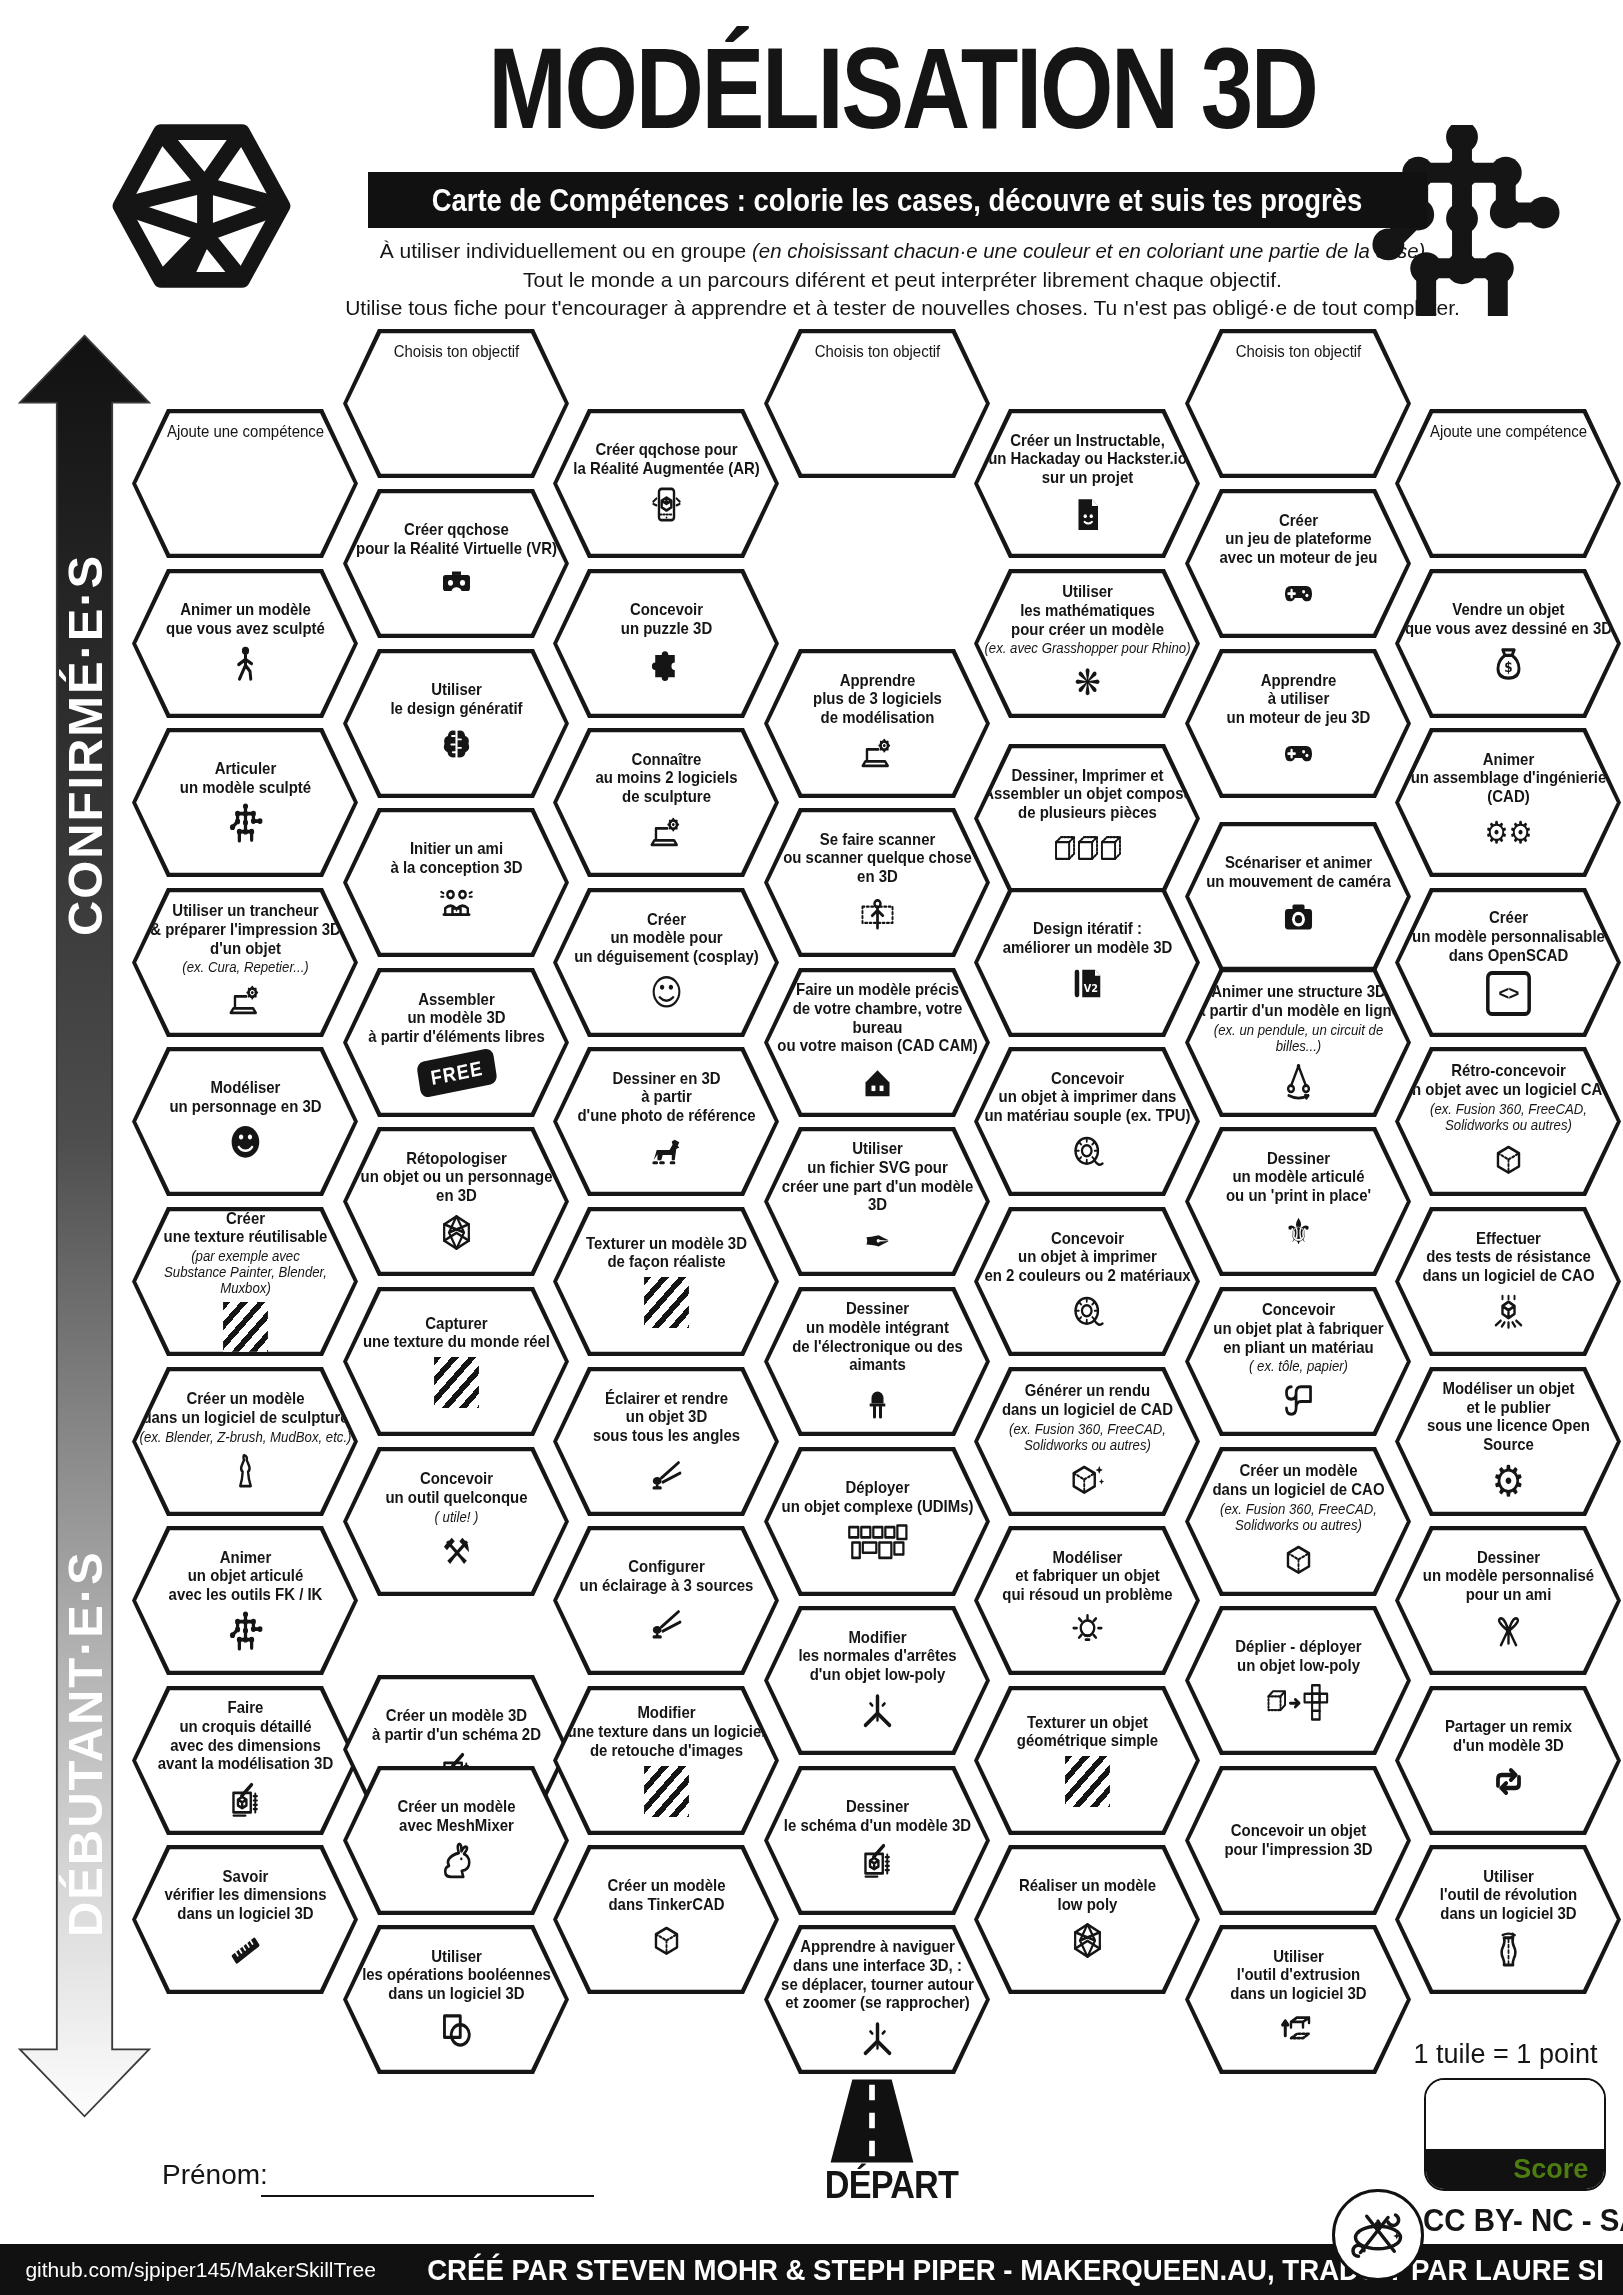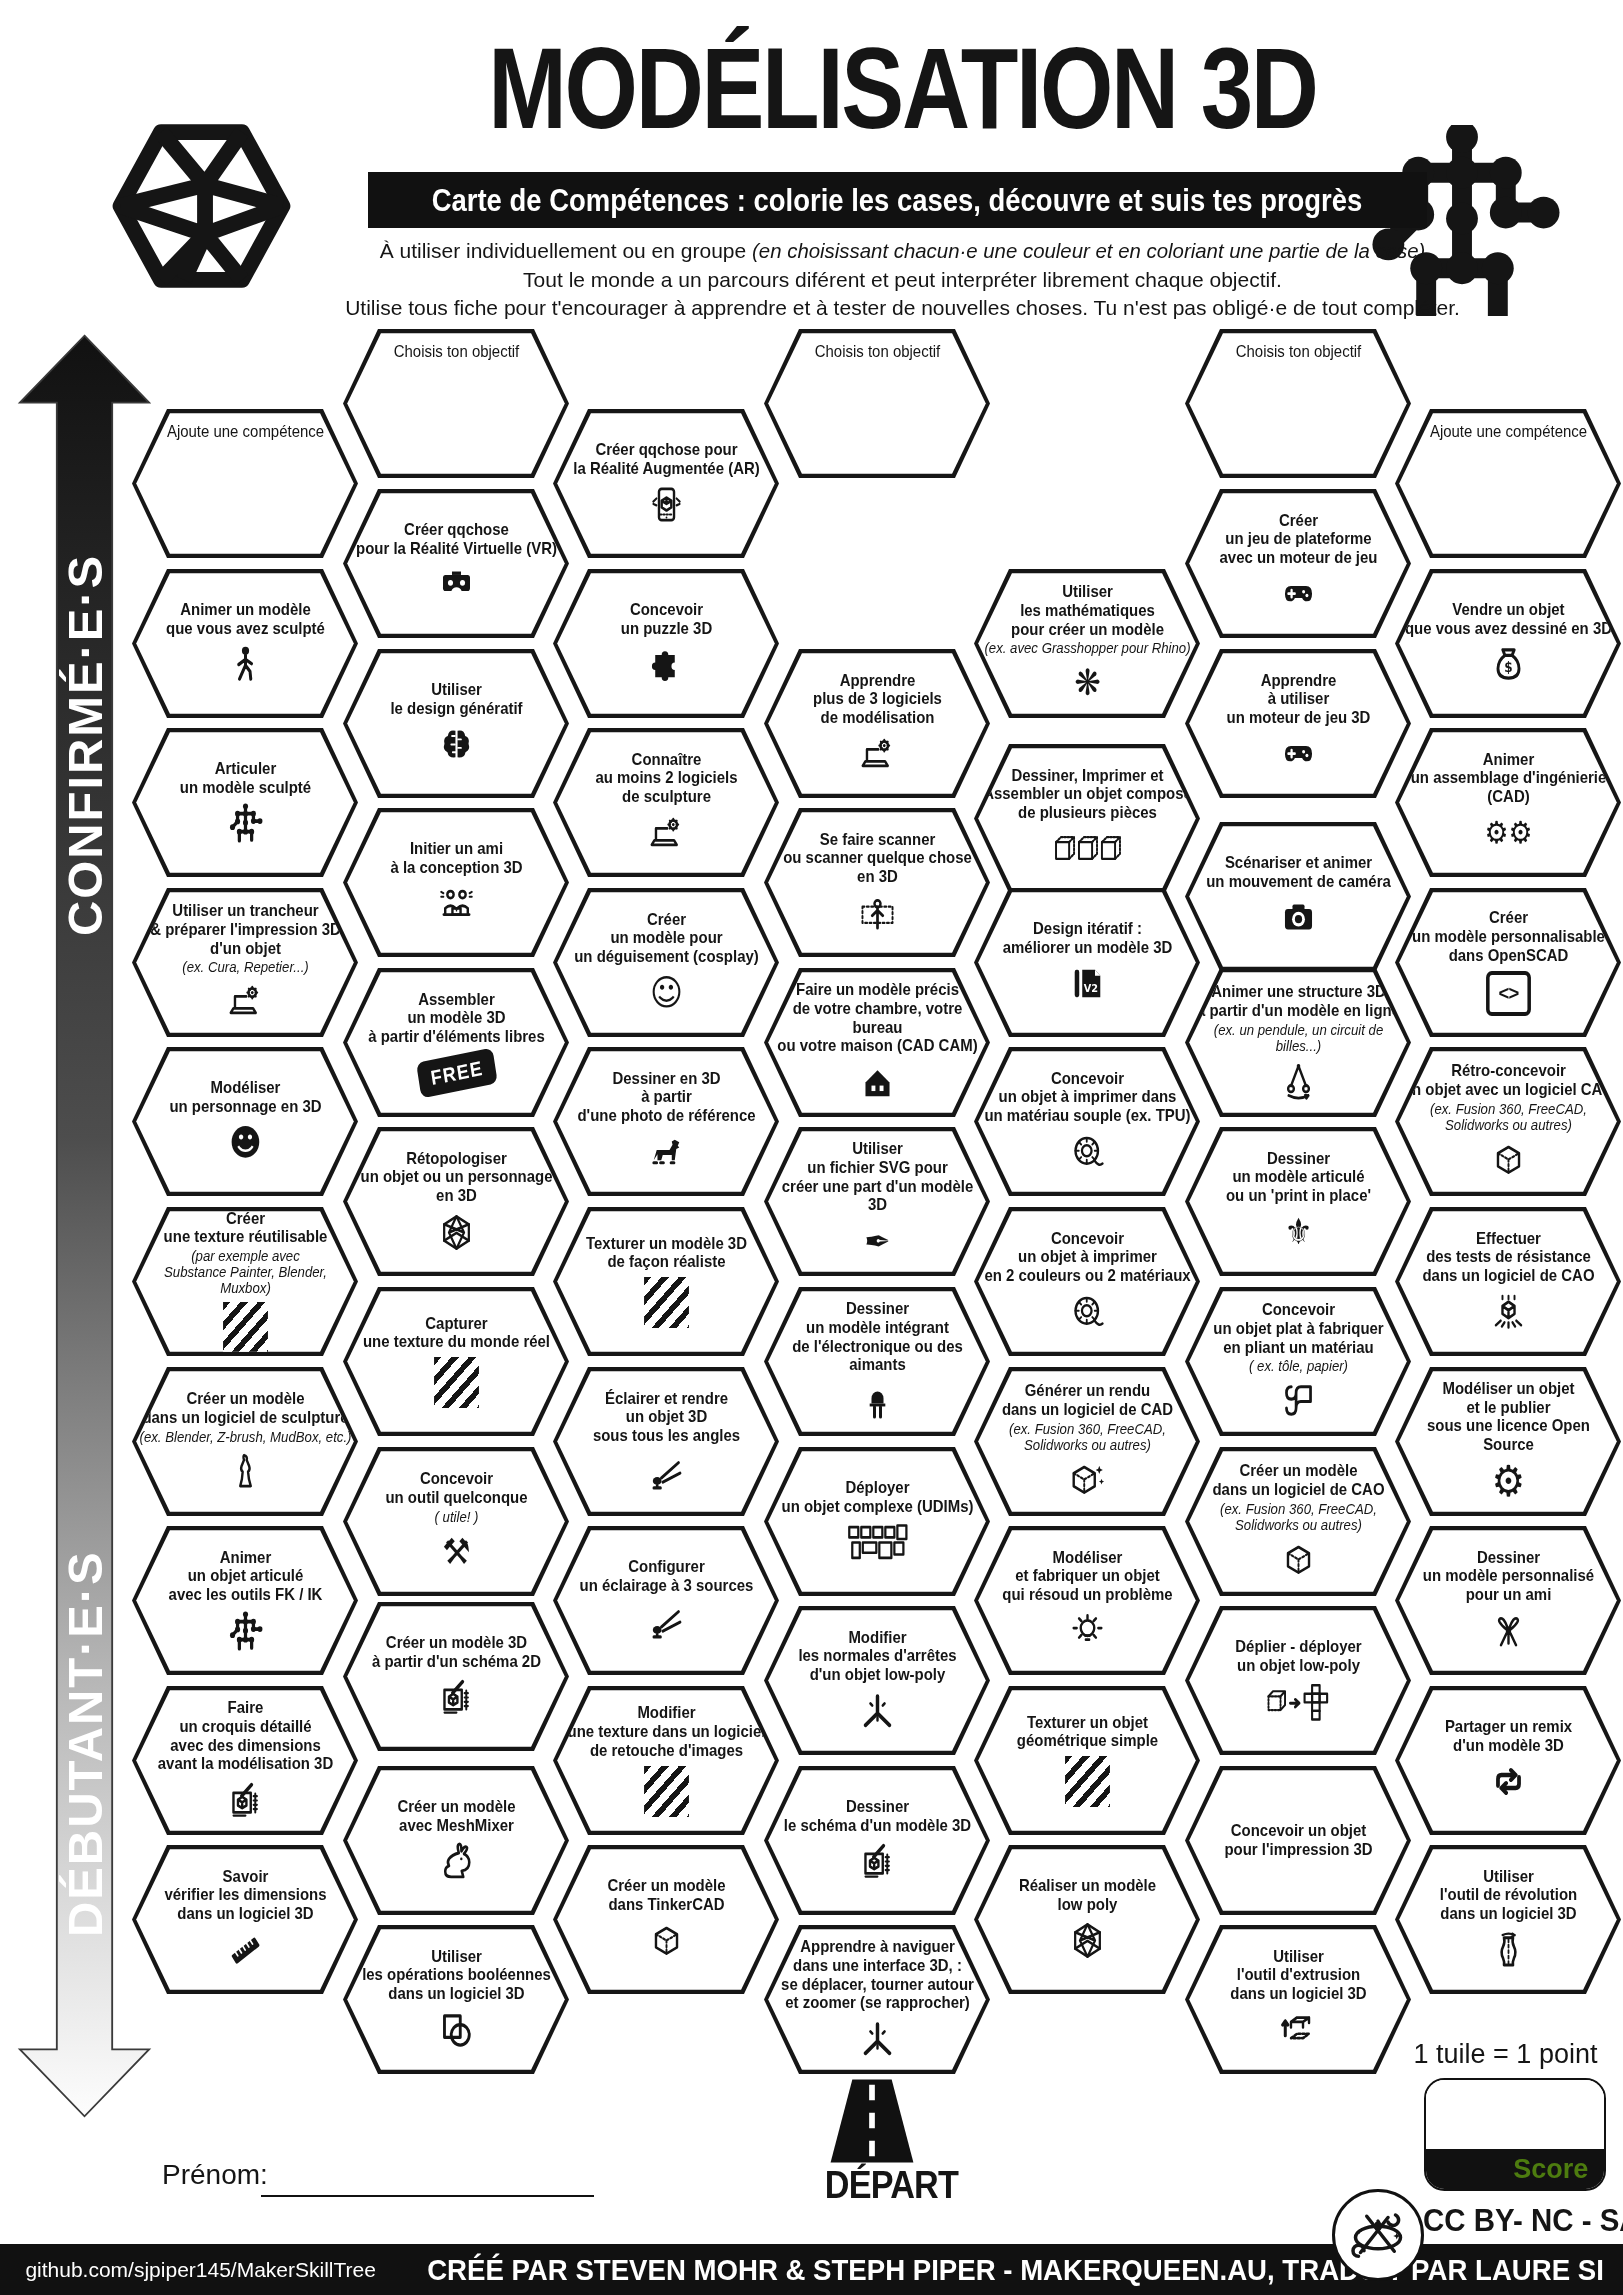--- a/index.html
+++ b/index.html
@@ -414,21 +414,21 @@
         <div class="hex-content">
           <div class="hex-label">Concevoir
 un outil quelconque</div>
           <div class="hex-note">( utile! )</div>
           <div class="hex-icon">
             <span class="glyph" style="font-size:36px">⚒</span>
           </div>
         </div>
       </div>
     </div>
-    <div class="hex" style="left: 343px; top: 1602px;">
+    <div class="hex" style="left: 343px; top: 1675px;">
       <div class="hex-border"></div>
       <div class="hex-inner">
         <div class="hex-content">
           <div class="hex-label">Créer un modèle 3D
 à partir d'un schéma 2D</div>
           <div class="hex-icon">
             <svg class="ic" viewBox="0 0 24 24" fill="none" stroke="#151515" stroke-width="1.6" stroke-linecap="round" stroke-linejoin="round">
               <rect x="4" y="7.5" width="11.5" height="11.5"></rect>
               <path d="M7 11.5 l2.8 -1.6 2.8 1.6 v3.4 l-2.8 1.6 -2.8 -1.6 Z M7 11.5 l2.8 1.6 2.8 -1.6 M9.8 13.1 v3.4"></path>
               <path stroke-width="2.2" d="M16 2.8 L9.5 9.3"></path>
@@ -773,20 +773,39 @@
       <div class="hex-inner">
         <div class="hex-content">
           <div class="hex-label">Apprendre à naviguer
 dans une interface 3D, :
 se déplacer, tourner autour
 et zoomer (se rapprocher)</div>
           <div class="hex-icon">
             <svg class="ic" viewBox="0 0 24 24" fill="none" stroke="#151515" stroke-width="1.6" stroke-linecap="round" stroke-linejoin="round">
               <path stroke-width="2.3" d="M12 3 V13 M12 13 L4 20 M12 13 L20 20"></path>
               <path stroke-width="1.6" stroke-dasharray="1.7 1.7" d="M8.5 8.5 L6.5 6.5 M15.5 8.5 l2 -2 M12 15.5 v3"></path>
+            </svg>
+          </div>
+        </div>
+      </div>
+    </div>
+    <div class="hex" style="left: 974px; top: 409px;">
+      <div class="hex-border"></div>
+      <div class="hex-inner">
+        <div class="hex-content">
+          <div class="hex-label">Créer un Instructable,
+un Hackaday ou Hackster.io
+sur un projet</div>
+          <div class="hex-icon">
+            <svg class="ic" viewBox="0 0 24 24" fill="none" stroke="#151515" stroke-width="1.6" stroke-linecap="round" stroke-linejoin="round">
+              <path d="M6 3 H15 L19 7 V21 H6 Z" fill="#151515" stroke="none"></path>
+              <path d="M15 3 L19 7 H15 Z" fill="#fff" stroke="none"></path>
+              <circle cx="10.5" cy="13" r="1.1" fill="#fff" stroke="none"></circle>
+              <circle cx="14.5" cy="13" r="1.1" fill="#fff" stroke="none"></circle>
+              <path d="M10 16.3 Q12.5 18.3 15 16.3" stroke="#fff" stroke-width="1.2"></path>
             </svg>
           </div>
         </div>
       </div>
     </div>
     <div class="hex" style="left: 974px; top: 569px;">
       <div class="hex-border"></div>
       <div class="hex-inner">
         <div class="hex-content">
           <div class="hex-label">Utiliser

